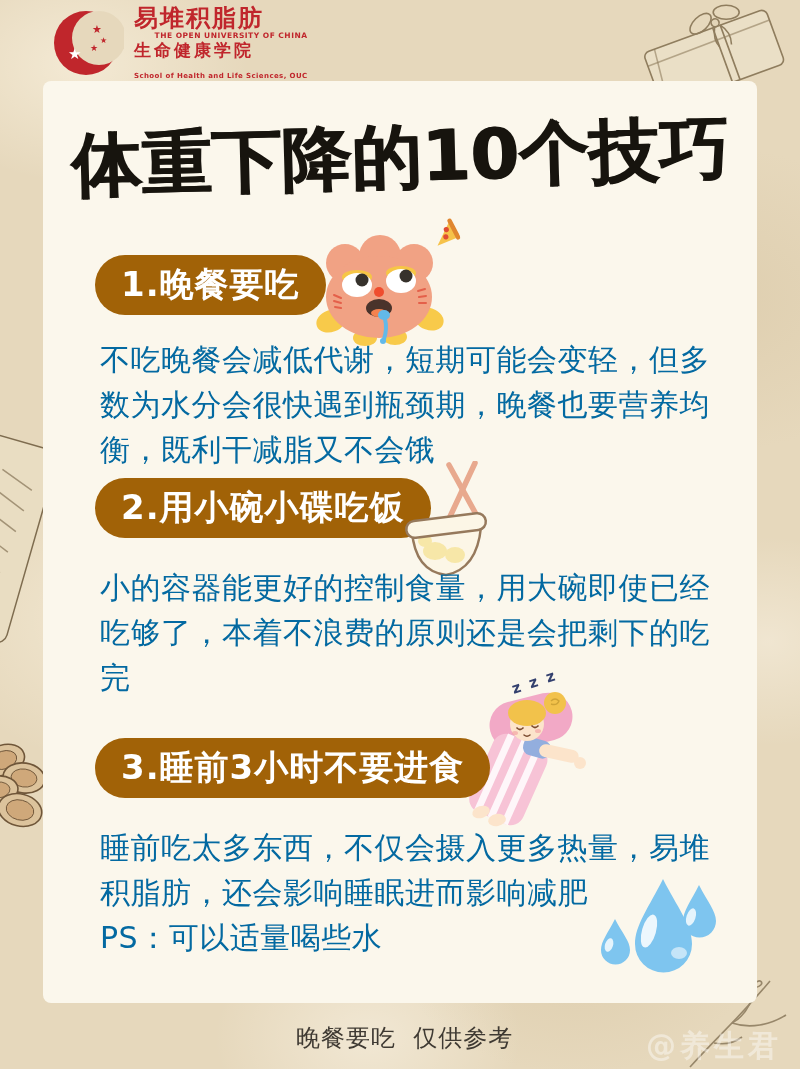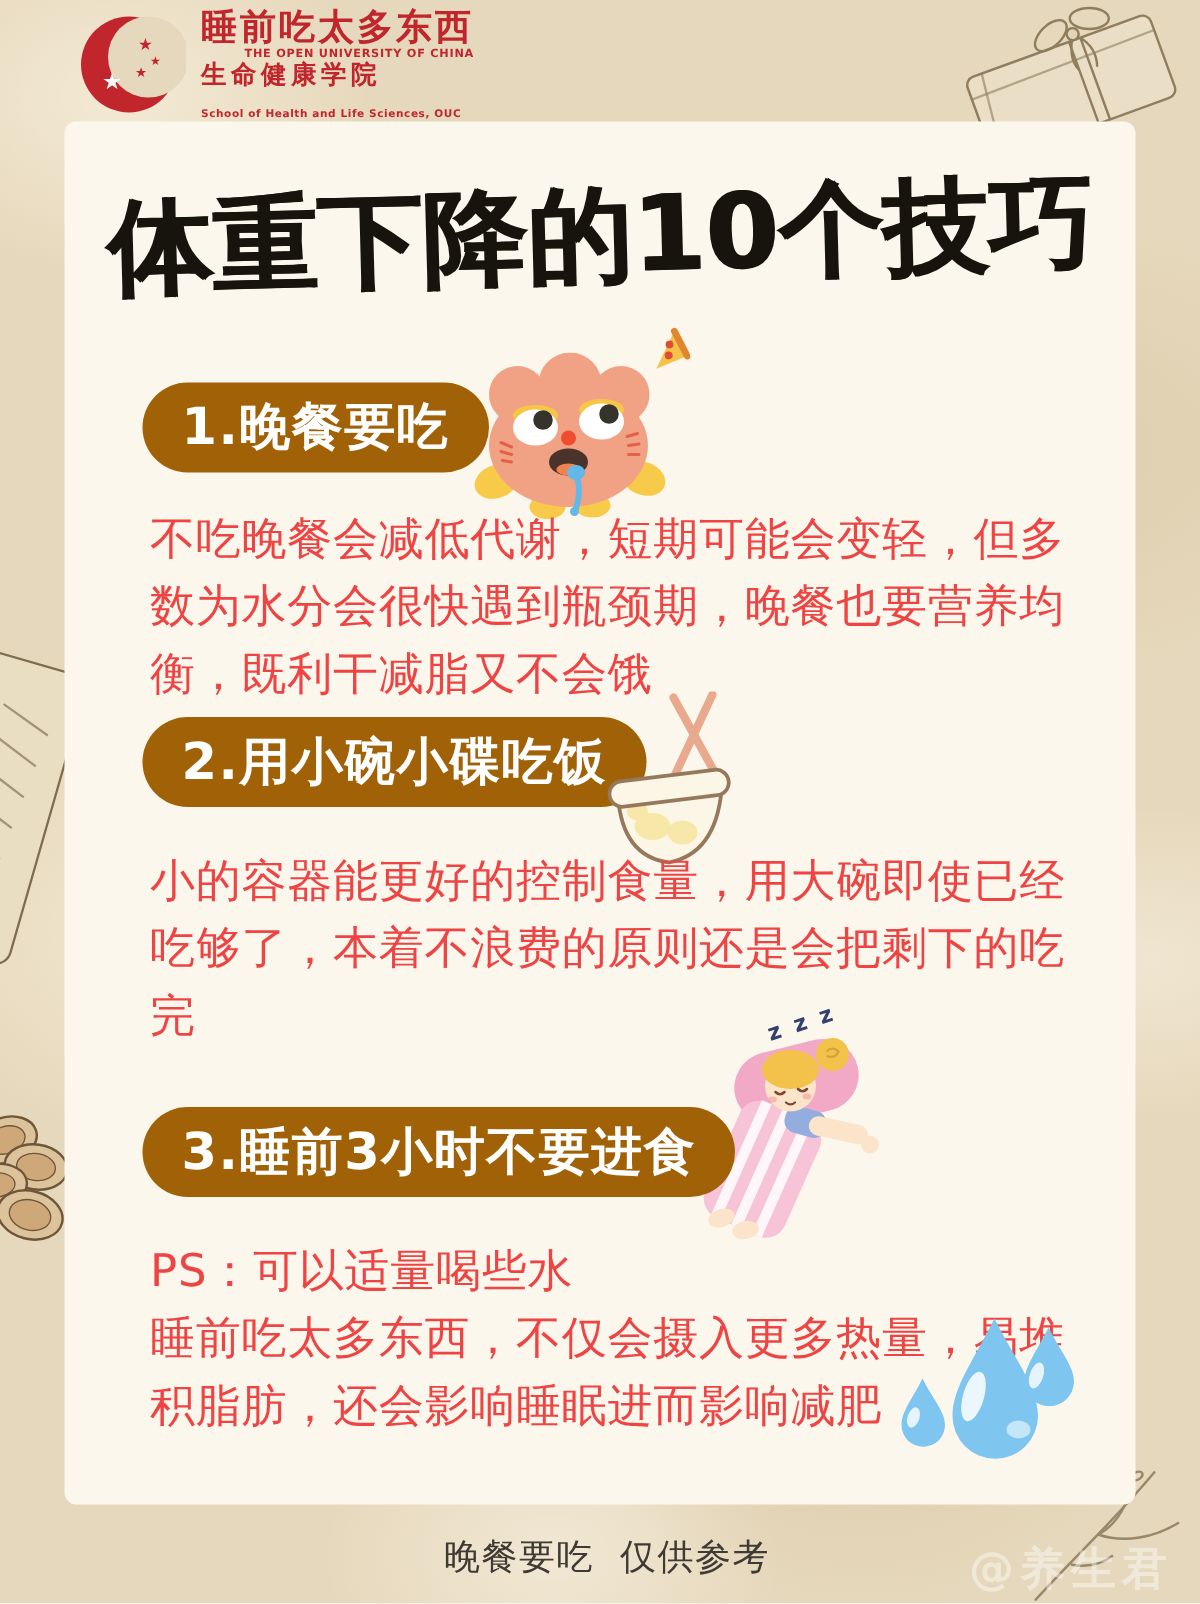--- a/index.html
+++ b/index.html
@@ -28,21 +28,21 @@
   .title{position:absolute;left:0;top:30px;width:100%;text-align:center;margin:0;
     font-size:70px;font-weight:900;color:#17140e;letter-spacing:0px;
     transform:rotate(-1.5deg);text-shadow:1.5px 0 0 #17140e;}
   .pizza{position:absolute;left:388px;top:138px;transform:rotate(-12deg);}
   .badge{position:absolute;background:#a16207;color:#fff;border-radius:32px;
     padding:7px 26px;font-size:34px;font-weight:bold;letter-spacing:1px;white-space:nowrap;}
   .badge-1{left:52px;top:174px;}
   .badge-2{left:52px;top:397px;}
   .badge-3{left:52px;top:657px;}
   .para{position:absolute;left:57px;width:618px;font-size:30px;line-height:45px;
-    color:#ef4444;letter-spacing:.5px;}
+    color:#0369a1;letter-spacing:.5px;}
   .para-1{top:256px;}
   .para-2{top:484px;}
   .para-3{top:744px;}
   .illus{position:absolute;}
   .illus-character{left:270px;top:154px;}
   .illus-bowl{left:344px;top:380px;}
   .illus-girl{left:408px;top:594px;}
   .illus-drops{left:550px;top:792px;}
   .zzz{position:absolute;left:468px;top:592px;color:#33406e;font-weight:800;
     font-size:15px;transform:rotate(-18deg);letter-spacing:2px;}
@@ -111,21 +111,21 @@
   <header class="brand">
     <svg width="72" height="72" viewBox="0 0 72 72">
       <circle cx="34" cy="36" r="32" fill="#c0262c"></circle>
       <circle cx="47" cy="31" r="27" fill="#e6d8bc"></circle>
       <text x="16" y="52" font-size="15" fill="#ffffff">★</text>
       <text x="40" y="26" font-size="11" fill="#c0262c">★</text>
       <text x="48" y="36" font-size="8" fill="#c0262c">★</text>
       <text x="38" y="44" font-size="9" fill="#c0262c">★</text>
     </svg>
     <div class="brand-text">
-      <div class="brand-cn1">睡前吃太多东西</div>
+      <div class="brand-cn1">易堆积脂肪</div>
       <div class="brand-en1">THE OPEN UNIVERSITY OF CHINA</div>
       <div class="brand-cn2">生命健康学院</div>
       <div class="brand-en2">School of Health and Life Sciences, OUC</div>
     </div>
   </header>
 
   <main class="card">
 
     <h1 class="title">体重下降的10个技巧</h1>
 
@@ -208,22 +208,22 @@
       <ellipse cx="30" cy="137" rx="9" ry="6" fill="#fce4cb" transform="rotate(-18 30 137)"></ellipse>
       <ellipse cx="46" cy="145" rx="9" ry="6" fill="#fce4cb" transform="rotate(-10 46 145)"></ellipse>
     </svg>
     <span class="zzz">z z z</span>
 
     <div class="badge badge-3">
       <span>3.睡前3小时不要进食</span>
     </div>
 
     <div class="para para-3">
+      <div>睡前吃太多东西，不仅会摄入更多热量，易堆积脂肪，还会影响睡眠进而影响减肥</div>
       <div>PS：可以适量喝些水</div>
-      <div>睡前吃太多东西，不仅会摄入更多热量，易堆积脂肪，还会影响睡眠进而影响减肥</div>
     </div>
 
     <svg class="illus illus-drops" width="135" height="115" viewBox="0 0 135 115">
       <path fill="#7ec5ef" d="M22,46 C15,60 8,68 8,77 A14.5,14.5 0 0 0 37,77 C37,68 29,60 22,46 Z"></path>
       <ellipse cx="16" cy="72" rx="4" ry="7" fill="#ffffff" opacity=".8" transform="rotate(18 16 72)"></ellipse>
       <path fill="#7ec5ef" d="M70,6 C56,34 42,52 42,71 A28.5,28.5 0 0 0 99,71 C99,52 84,34 70,6 Z"></path>
       <ellipse cx="56" cy="58" rx="7" ry="17" fill="#ffffff" opacity=".85" transform="rotate(16 56 58)"></ellipse>
       <ellipse cx="86" cy="80" rx="8" ry="6" fill="#ffffff" opacity=".55"></ellipse>
       <path fill="#7ec5ef" d="M106,12 C98,28 90,38 90,48 A16.5,16.5 0 0 0 123,48 C123,38 114,28 106,12 Z"></path>
       <ellipse cx="98" cy="44" rx="4.5" ry="9" fill="#ffffff" opacity=".8" transform="rotate(18 98 44)"></ellipse>

